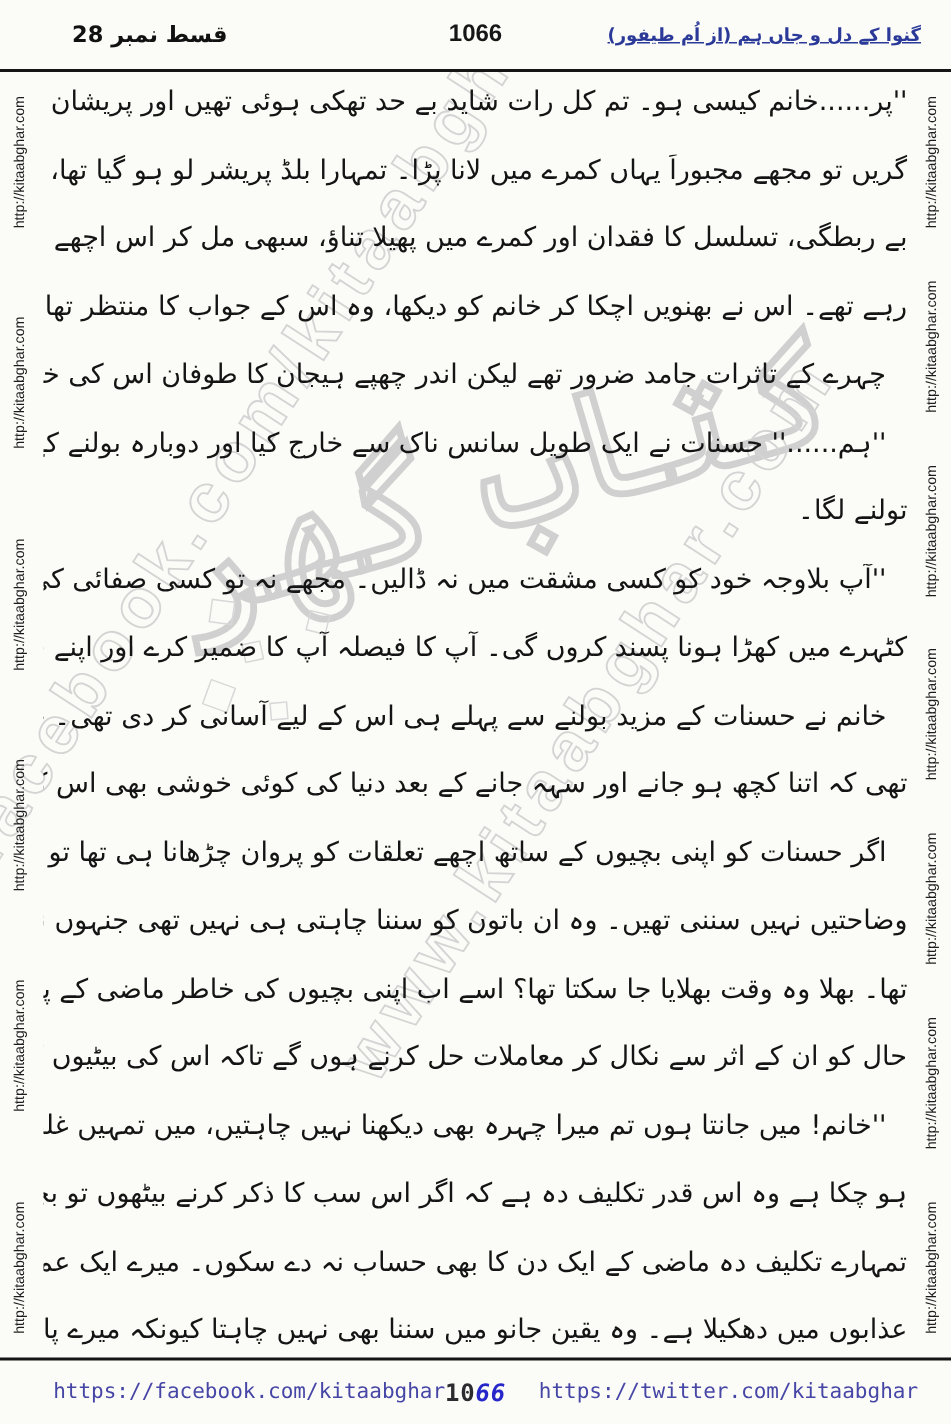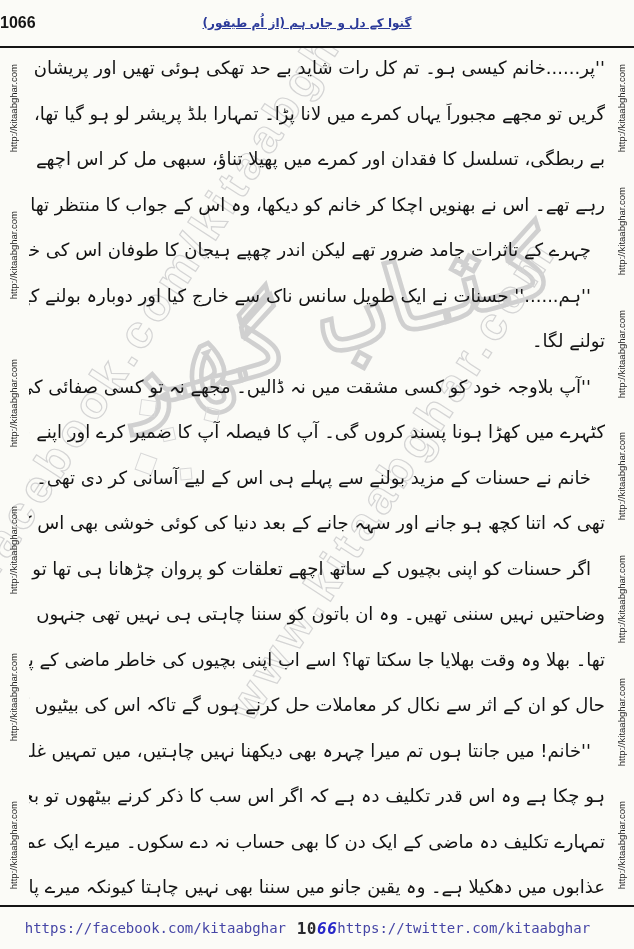--- a/index.html
+++ b/index.html
@@ -64,41 +64,42 @@
     color:#141414;
   }
   .line.indent{padding-right:14px;}
   
   .footer{
     position:absolute;left:0;right:0;bottom:0;height:42px;
     display:grid;grid-template-columns:1fr auto 1fr;align-items:center;
     border-top:2px solid #151515;background:#fbfbf7;z-index:3;
     font-family:"DejaVu Sans Mono",monospace;font-size:14px;color:#4646a6;
   }
-  .footer .fb{padding-left:14px;text-align:center;}
-  .footer .tw{text-align:left;}
+  .footer .fb{padding-left:14px;text-align:right;}
+  .footer .tw{text-align:center;}
   .footer .pageno{font-weight:bold;font-size:16px;letter-spacing:.5px;}
   .footer .pn-prefix{color:#2b2b30;margin-top:16px;}
   .footer .pn-suffix{color:#2626c9;font-style:italic;}
 </style>
 </head>
 <body>
 
 <div class="page">
 
   <div class="wm wm-urdu">کتاب گھر</div>
   <div class="wm wm-diag1">facebook.com/kitaabghar</div>
   <div class="wm wm-diag2">www.kitaabghar.com</div>
   <div class="wm-square sq1"></div>
   <div class="wm-square sq2"></div>
   <div class="wm-square sq3"></div>
   <div class="wm-square sq4"></div>
   <div class="wm-square sq5"></div>
 
   <div class="header">
+    <div class="episode">قسط نمبر 28</div>
     <div class="pageno">1066</div>
     <div class="title">گنوا کے دل و جاں ہم (از اُم طیفور)</div>
   </div>
 
   <div class="gutter left">
     <span>http://kitaabghar.com</span>
     <span>http://kitaabghar.com</span>
     <span>http://kitaabghar.com</span>
     <span>http://kitaabghar.com</span>
     <span>http://kitaabghar.com</span>

